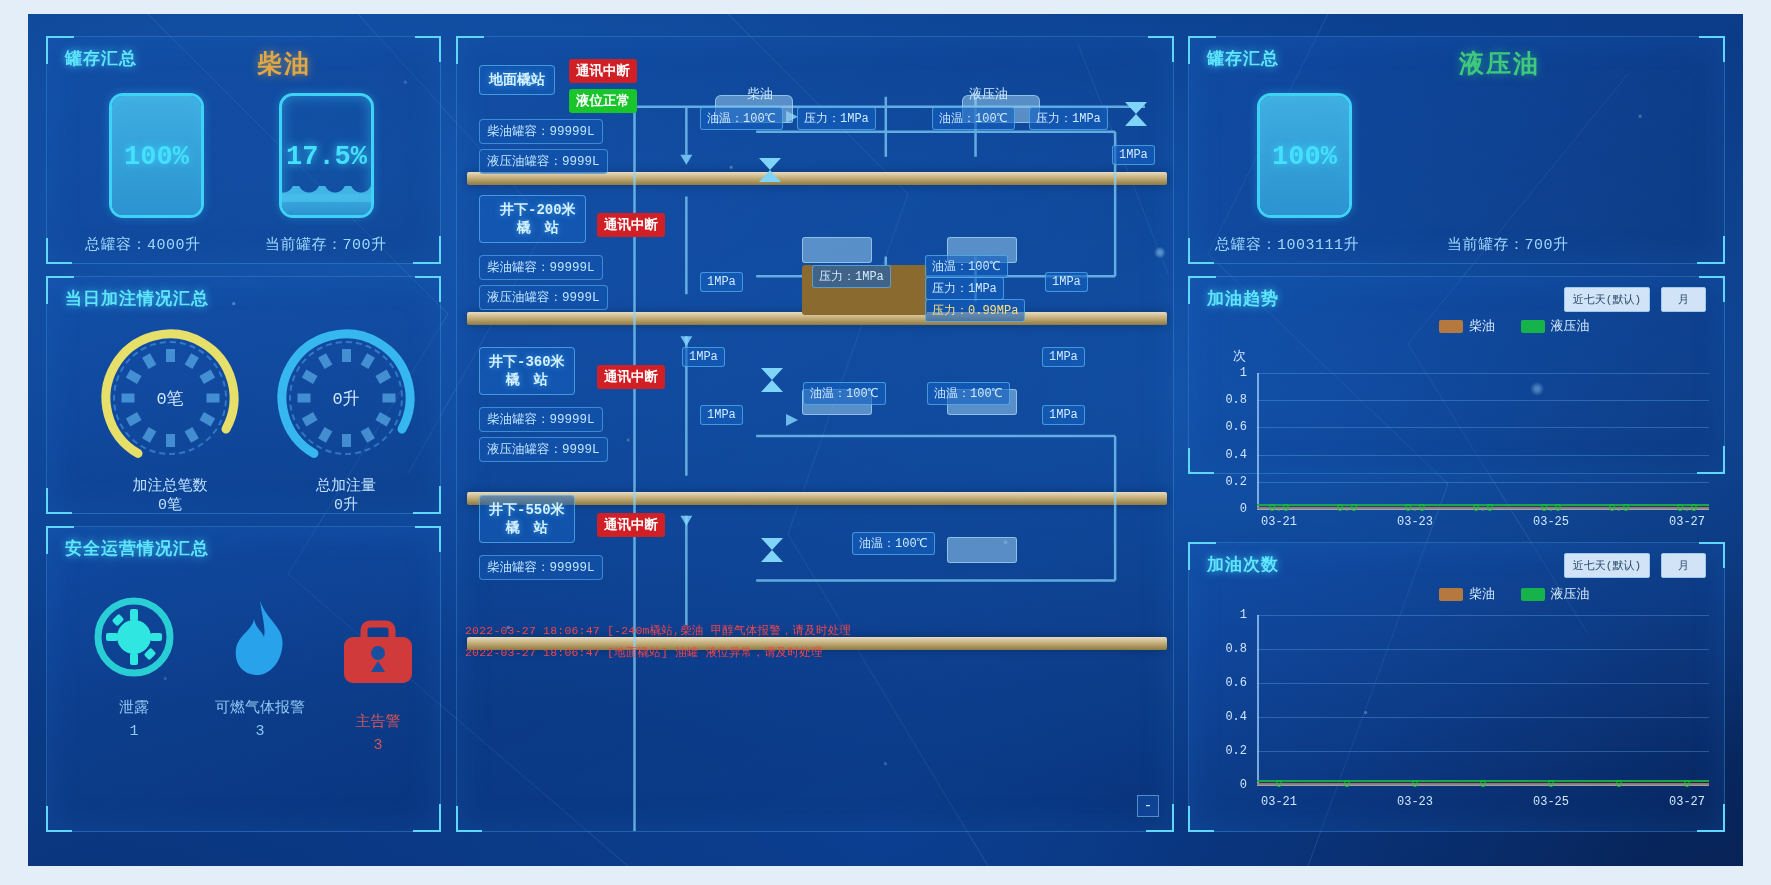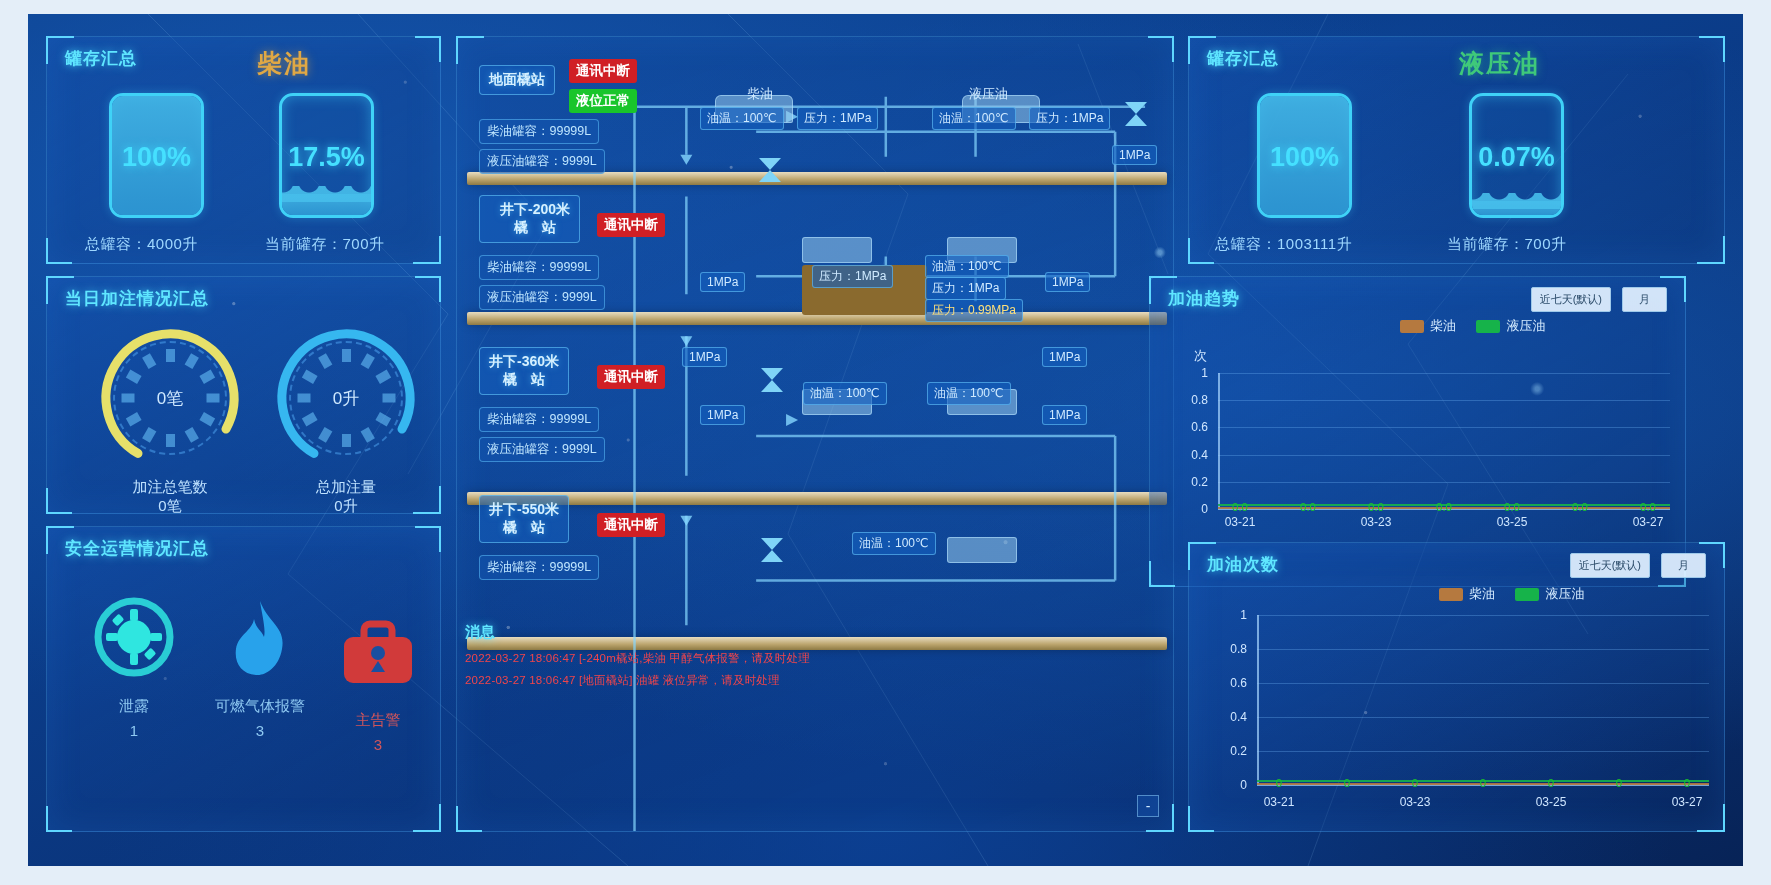--- a/index.html
+++ b/index.html
@@ -1,21 +1,21 @@
 <!DOCTYPE html>
 <html><head>
 <meta charset="utf-8">
 <style>
   * { margin:0; padding:0; box-sizing:border-box; }
   html,body { width:1771px; height:885px; overflow:hidden;
     font-family:"Liberation Sans","DejaVu Sans",sans-serif; }
   body { background:#dce9f5; position:relative; }
 
   
-  #frame { position:absolute; inset:0; background:#e4eef8; }
+  #frame { position:absolute; inset:0; background:#e4eef8;font-family:Liberation Mono, monospace; }
   #screen { position:absolute; left:28px; top:14px; width:1715px; height:852px;
             background:#062a63;
             background-image:
               radial-gradient(ellipse at 18% 20%, rgba(22,90,180,.85) 0%, rgba(8,42,105,0) 55%),
               radial-gradient(ellipse at 72% 45%, rgba(25,105,200,.55) 0%, rgba(8,42,105,0) 60%),
               radial-gradient(ellipse at 50% 95%, rgba(12,70,160,.7) 0%, rgba(6,30,80,0) 65%),
               linear-gradient(160deg,#0a3a84 0%, #0b3f8e 35%, #0a3277 70%, #072357 100%);
             overflow:hidden; }
   
   #stars { position:absolute; inset:0; pointer-events:none; opacity:.85;
@@ -366,52 +366,45 @@
     <div class="tagbox" style="left:22px; top:400px;">液压油罐容：9999L</div>
 
     <div class="stationbox" style="left:22px; top:458px; text-align:center;">
       <div>井下-550米</div>
       <div>橇　站</div>
     </div>
     <div class="badge red" style="left:140px; top:476px;">通讯中断</div>
     <div class="tagbox" style="left:22px; top:518px;">柴油罐容：99999L</div>
 
     <div style="position:absolute; left:8px; top:586px; width:700px; height:110px;">
-      <div style="font-size:15px; font-weight:bold; color:#5fe6ff; margin-bottom:9px; text-shadow:0 0 8px rgba(70,220,255,.7);">消息</div>
       <div class="msgline">2022-03-27 18:06:47 [-240m橇站,柴油 甲醇气体报警，请及时处理</div>
       <div class="msgline">2022-03-27 18:06:47 [地面橇站] 油罐 液位异常，请及时处理</div>
     </div>
 
     <div style="position:absolute; right:14px; bottom:14px; width:22px; height:22px;
                 border:1px solid rgba(150,215,255,.5); color:#cfeaff; font-size:14px;
                 display:flex; align-items:center; justify-content:center; background:rgba(20,80,170,.5);">-</div>
   </div>
 
   <div class="panel" style="left:1160px; top:22px; width:537px; height:228px;">
     <span class="corner-tr"></span>
     <span class="corner-bl"></span>
     <div class="ptitle">罐存汇总</div>
     <div class="ptitle-r" style="left:270px; top:10px; color:#3fc97a; text-shadow:0 0 10px rgba(60,220,140,.5);">液压油</div>
 
     <div class="tank" style="left:68px; top:56px;">
       <div class="fill" style="height:100%;"></div>
       <div class="pct">100%</div>
     </div>
-    <div class="tank" style="left:280px; top:56px;">
-      <div class="fill" style="height:12%;">
-        <div class="wave" style="top:-8px;"></div>
-      </div>
-      <div class="pct">0.07%</div>
-    </div>
 
     <div class="tank-cap" style="left:26px; top:198px;">总罐容：1003111升</div>
     <div class="tank-cap" style="left:258px; top:198px;">当前罐存：700升</div>
   </div>
 
-  <div class="panel" style="left:1121px; top:262px; width:537px; height:311px;border-radius:8px;">
+  <div class="panel" style="left:1160px; top:262px; width:537px; height:198px;border-radius:8px;">
     <span class="corner-tr"></span>
     <span class="corner-bl"></span>
     <div class="ptitle">加油趋势</div>
 
     <div class="rangebtn" style="right:74px; top:10px;">近七天(默认)</div>
     <div class="rangebtn" style="right:18px; top:10px; padding:4px 16px;">月</div>
 
     <div style="position:absolute; left:250px; top:40px;">
       <span class="legend-item">
         <span class="sw" style="background:#b5793f"></span>

